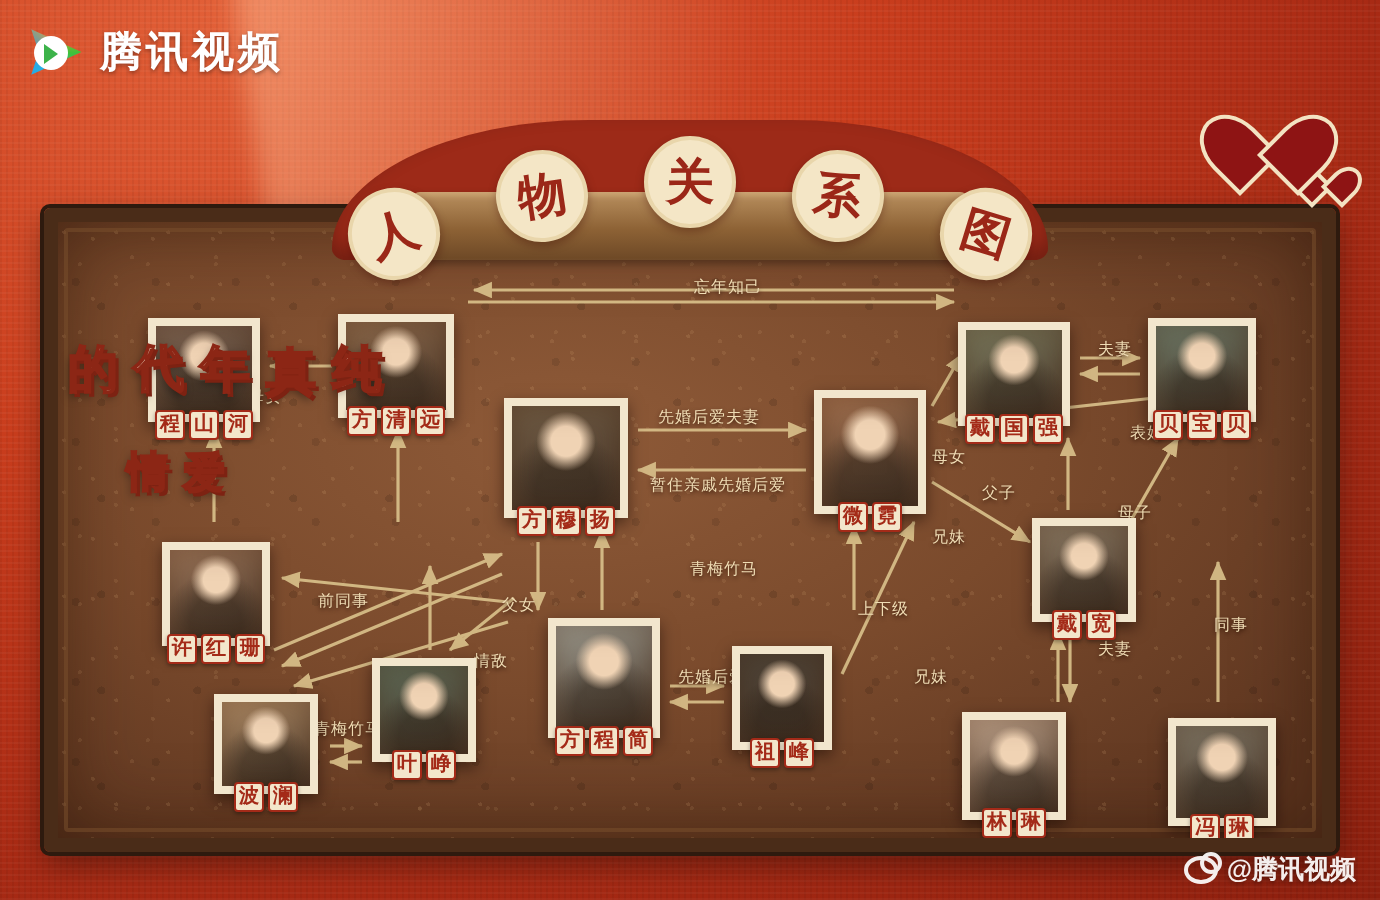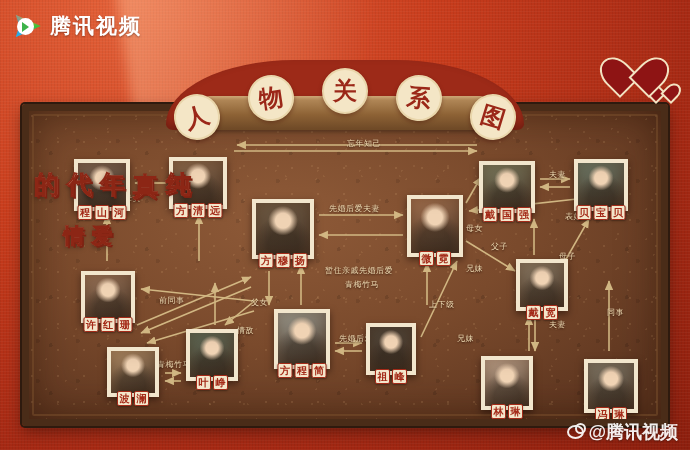--- a/index.html
+++ b/index.html
@@ -162,21 +162,21 @@
     font-family:"DejaVu Sans",sans-serif; font-weight:bold;
     color:#f6ead0; -webkit-text-stroke:1px #8c2615;
     text-shadow:2px 2px 0 #7d2212, 0 2px 5px rgba(0,0,0,.5);
     letter-spacing:3px;
   }
   .st-a{ left:0; top:0; font-size:25px; }
   .st-b{ left:30px; top:56px; font-size:21px; }
 
   
   .weibo{ position:absolute; right:12px; bottom:6px; z-index:45; display:flex; align-items:center; gap:4px;
-    color:#fff; font-size:18px; font-weight:bold; opacity:.92; text-shadow:0 1px 2px rgba(0,0,0,.4);}
+    color:#fff; font-size:13px; font-weight:bold; opacity:.92; text-shadow:0 1px 2px rgba(0,0,0,.4);}
   .weibo-eye{ width:17px; height:14px; border-radius:50%; border:2.5px solid #fff; position:relative;}
   .weibo-eye::after{ content:""; position:absolute; right:-4px; top:-4px; width:7px; height:7px;
     border-radius:50%; border:2.5px solid #fff; }
 </style>
 </head>
 <body>
 
 <div id="stage">
 
   <div class="bg-red"></div>
@@ -411,21 +411,21 @@
             <span class="nchar">冯</span>
             <span class="nchar">琳</span>
           </div>
         </div>
       </div>
     <div id="labels">
         <div class="rel" style="left: 318px; top: 27px;">忘年知己</div>
         <div class="rel" style="left: 150px; top: 82px;">母子</div>
         <div class="rel" style="left: 95px; top: 82px;">母女</div>
         <div class="rel" style="left: 300px; top: 92px;">先婚后爱夫妻</div>
-        <div class="rel" style="left: 296px; top: 126px; margin-top: 28px;">暂住亲戚先婚后爱</div>
+        <div class="rel" style="left: 296px; top: 126px;">暂住亲戚先婚后爱</div>
         <div class="rel" style="left: 470px; top: 62px;">父女</div>
         <div class="rel" style="left: 520px; top: 58px;">夫妻</div>
         <div class="rel" style="left: 437px; top: 112px;">母女</div>
         <div class="rel" style="left: 536px; top: 100px;">表姐</div>
         <div class="rel" style="left: 462px; top: 130px;">父子</div>
         <div class="rel" style="left: 530px; top: 140px;">母子</div>
         <div class="rel" style="left: 437px; top: 152px;">兄妹</div>
         <div class="rel" style="left: 130px; top: 184px;">前同事</div>
         <div class="rel" style="left: 78px; top: 175px;">姐弟</div>
         <div class="rel" style="left: 316px; top: 168px;">青梅竹马</div>

